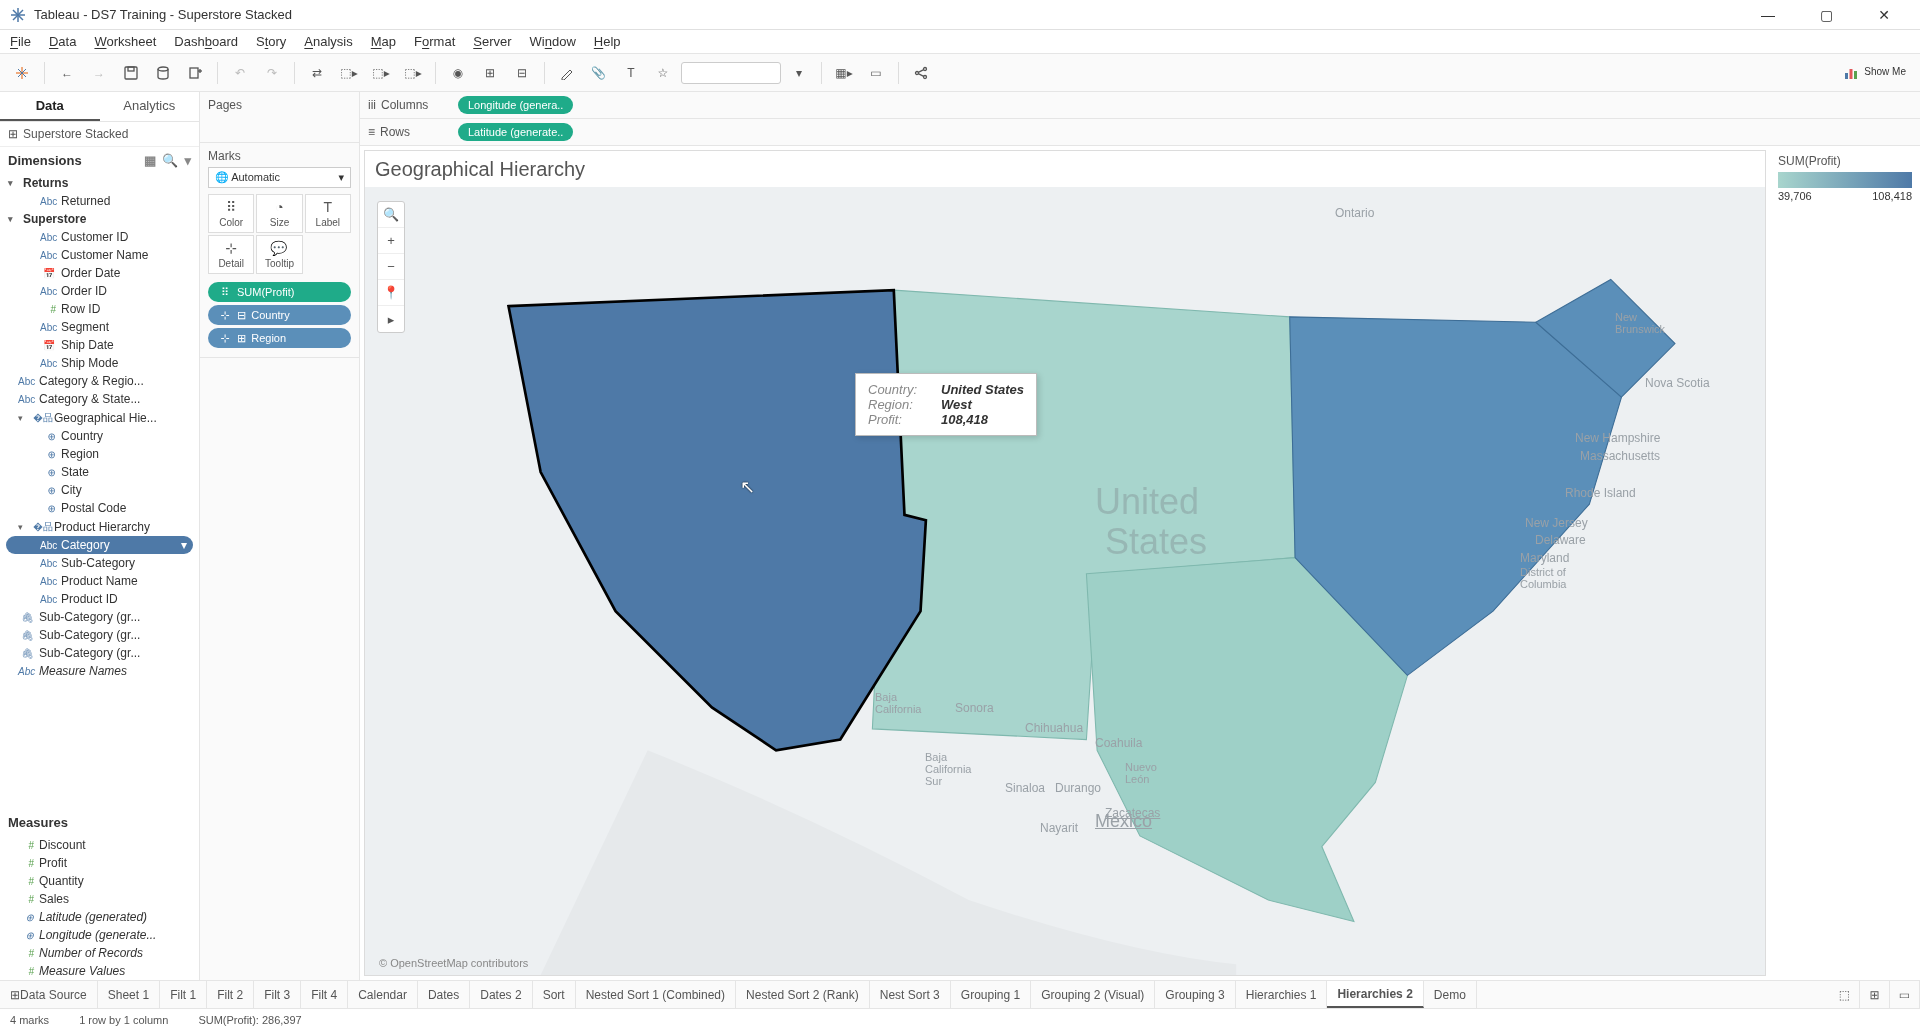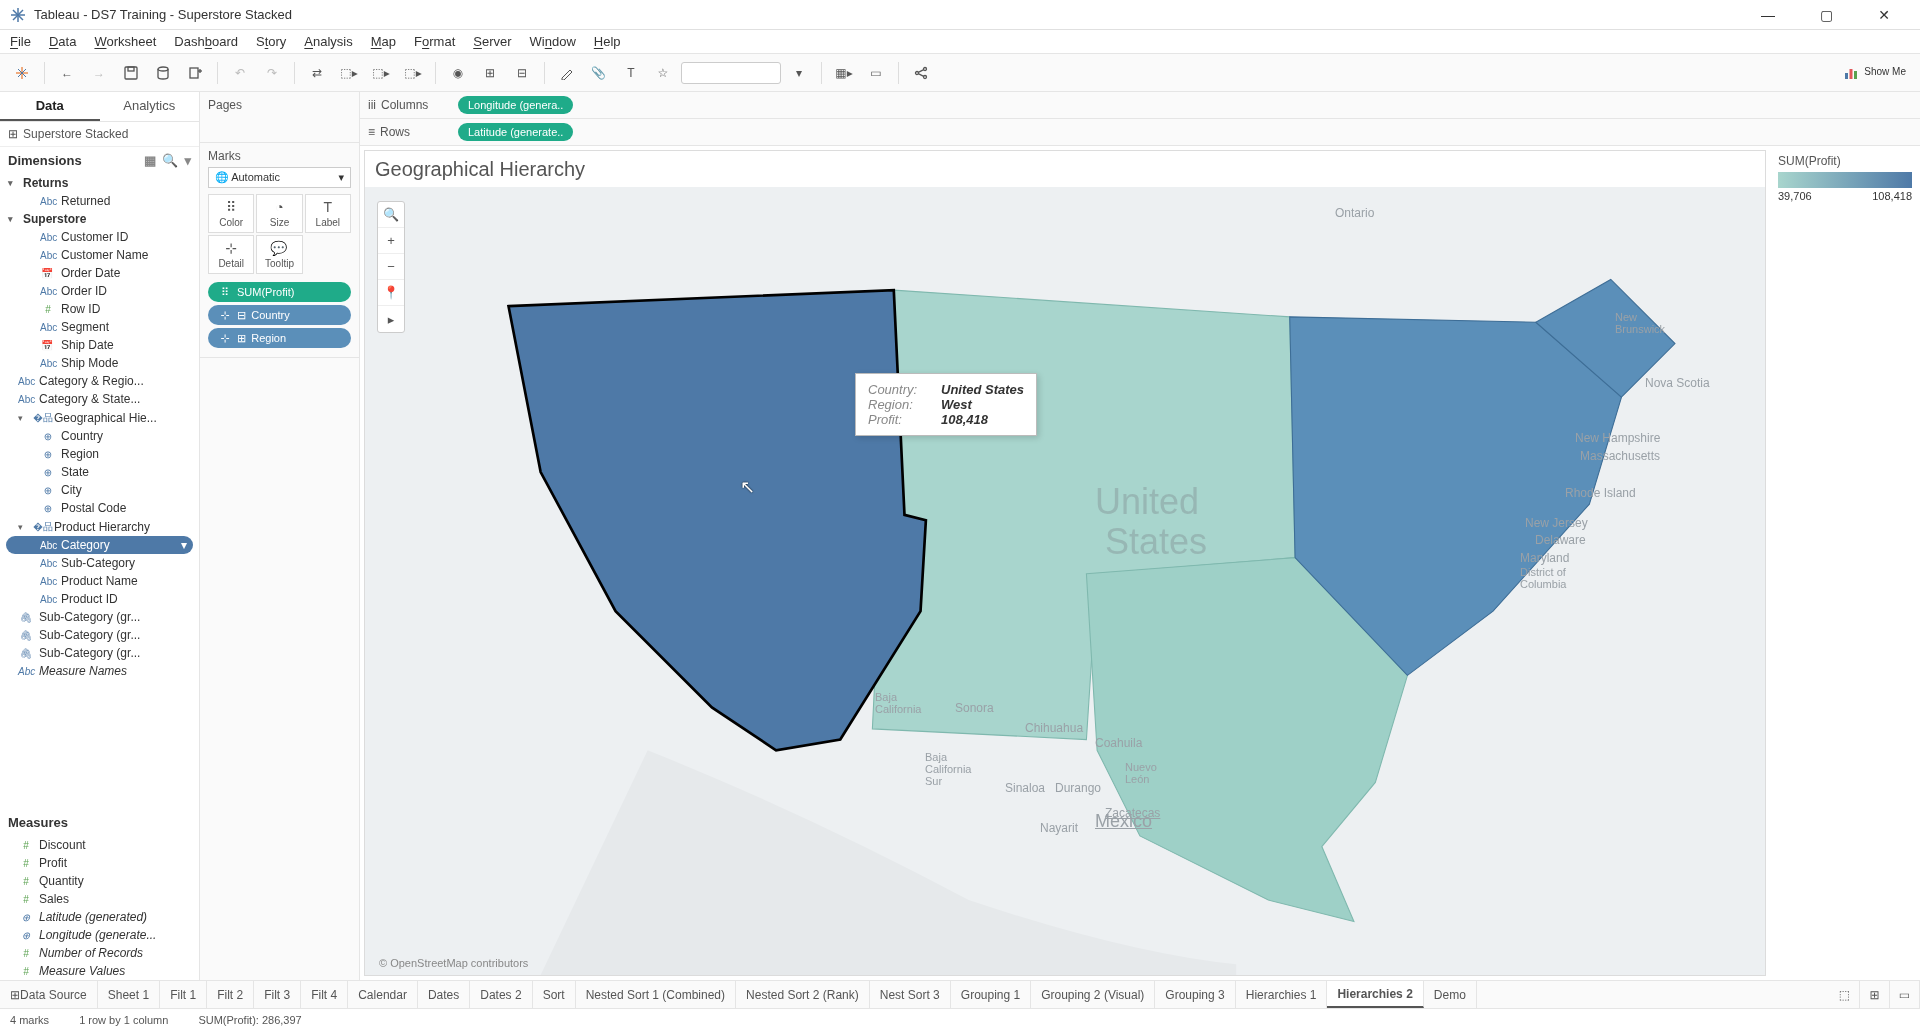--- a/index.html
+++ b/index.html
@@ -34,21 +34,21 @@
 .dp-tabs { display:flex; border-bottom:1px solid #e5e5e5; }
 .dp-tab { flex:1; text-align:center; padding:6px 0; font-size:13px; color:#555; }
 .dp-tab.active { font-weight:600; color:#222; border-bottom:2px solid #555;}
 .dp-source { padding:5px 8px; display:flex; align-items:center; gap:5px; font-size:12px; color:#555; border-bottom:1px solid #eee;}
 .dp-head { display:flex; align-items:center; padding:6px 8px; font-weight:600; font-size:13px; }
 .dp-head .icons { margin-left:auto; display:flex; gap:6px; color:#888; }
 .dp-list { flex:1; overflow:auto; }
 .dp-item { display:flex; align-items:center; gap:5px; padding:2px 6px 2px 18px; font-size:12px; white-space:nowrap; overflow:hidden; text-overflow:ellipsis;}
 .dp-item.group { font-weight:600; padding-left:8px;}
 .dp-item.sub { padding-left:40px; }
-.dp-item .ico { width:16px; text-align:center; color:#4e79a7; font-size:10px; }
+.dp-item .ico { width:16px; text-align:right; color:#4e79a7; font-size:10px; }
 .dp-item .ico.num { color:#59a14f;}
 .dp-item .ico.geo { color:#4e79a7;}
 .dp-item.selected { background:#4e79a7; color:#fff; border-radius:10px; margin:0 6px; padding-left:34px;}
 .dp-item.selected .ico { color:#fff; }
 .dp-item.italic { font-style:italic; }
 .triangle { font-size:9px; color:#666; width:10px;}
 
 
 .cardscol { width:160px; border-right:1px solid #e5e5e5; display:flex; flex-direction:column; background:#fafafa;}
 .card { border-bottom:1px solid #e5e5e5; padding:6px 8px; }

